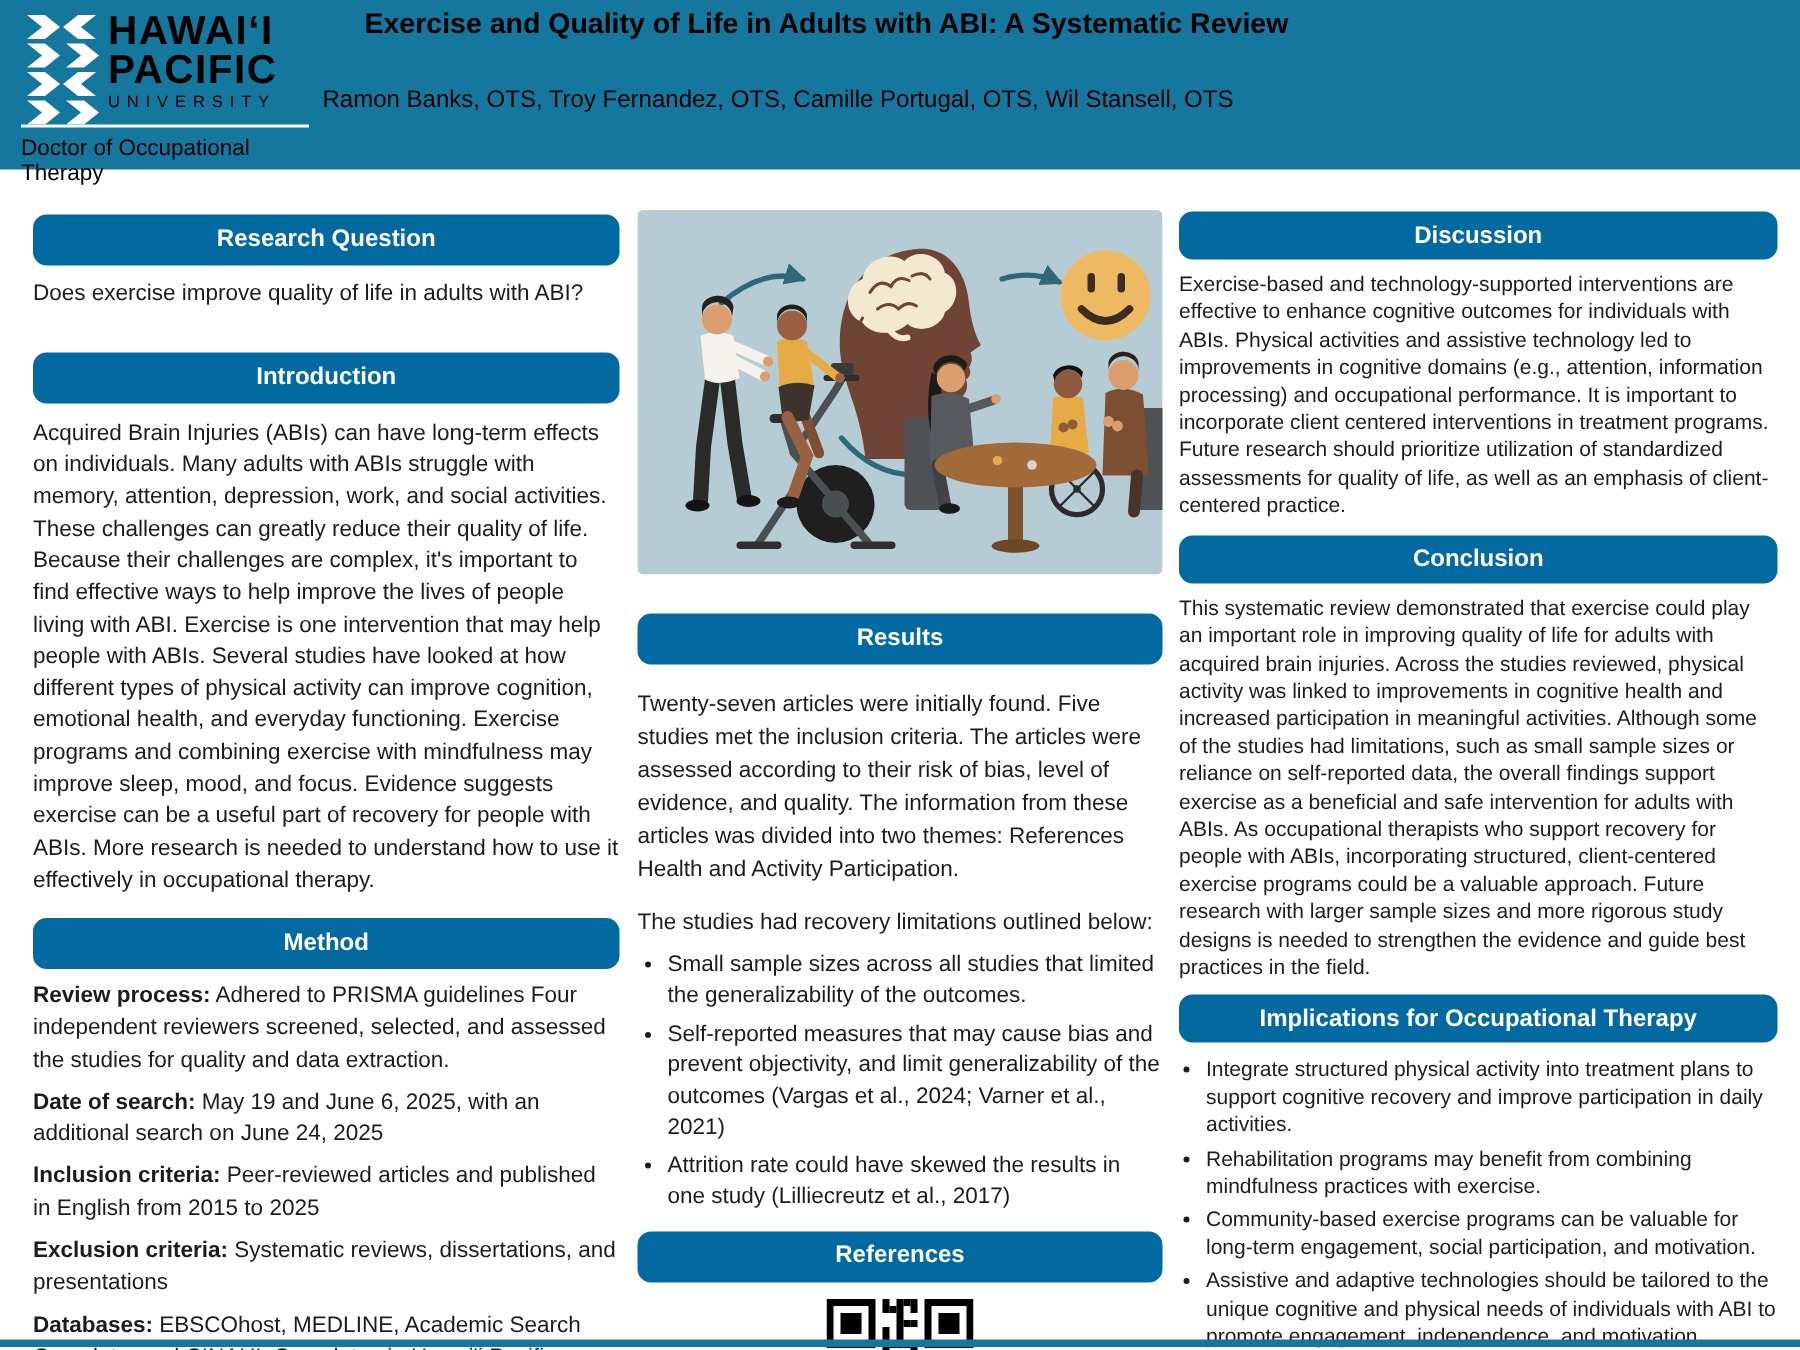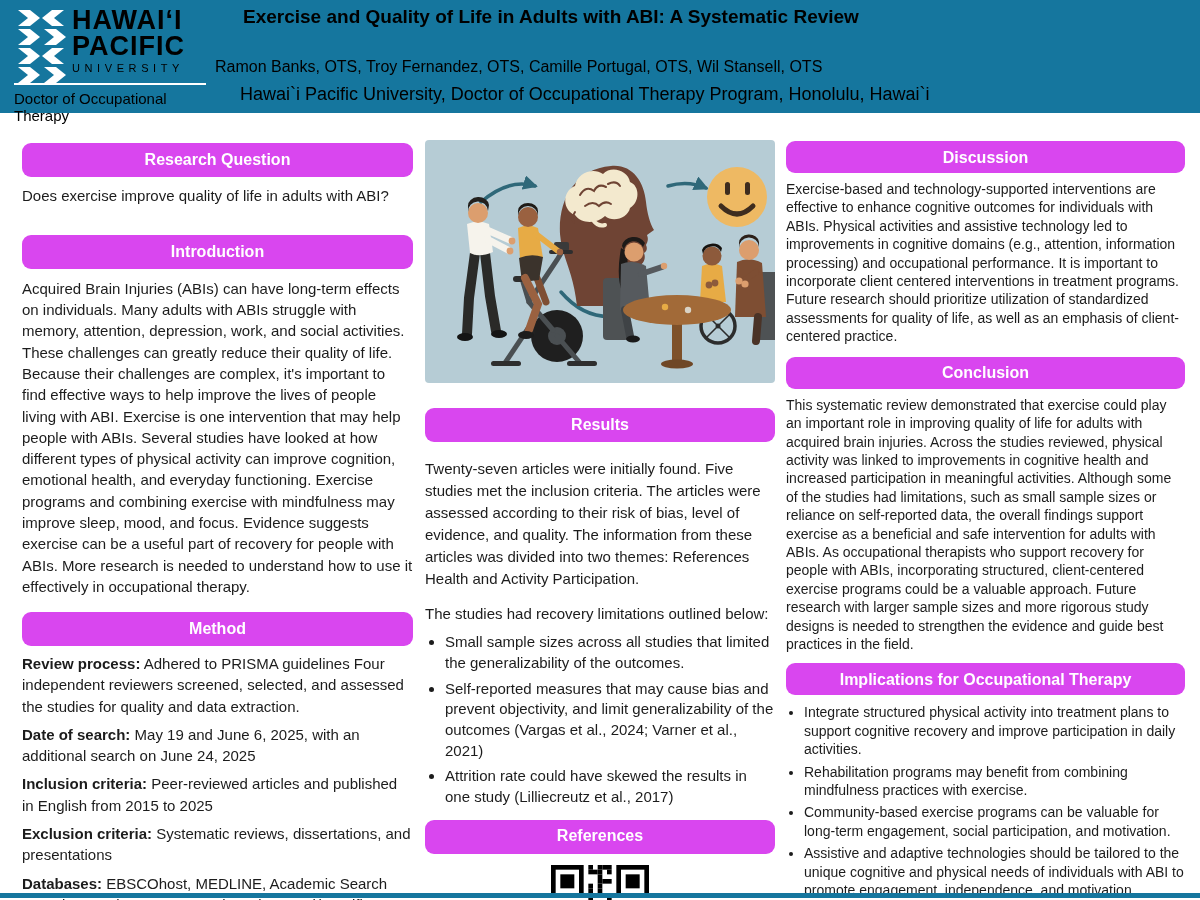--- a/index.html
+++ b/index.html
@@ -22,21 +22,21 @@
   .poster-authors { position:absolute; left:215px; top:58px; font-size:16px; }
   .poster-affil { position:absolute; left:240px; top:84px; font-size:18px; }
   .bottom-strip { position:absolute; left:0; bottom:2px; width:1200px; height:5px; background:#15769e; }
 
   
   .col { position:absolute; }
   .col-left  { left:22px;  top:143px; width:391px; font-size:15px; line-height:1.42; }
   .col-mid   { left:425px; top:140px; width:350px; font-size:15px; line-height:1.42; }
   .col-right { left:786px; top:141px; width:399px; font-size:14px; line-height:1.315; }
 
-  .section-bar { background:#d946ef; color:#fff; text-align:center; font-weight:bold;
+  .section-bar { background:#0369a1; color:#fff; text-align:center; font-weight:bold;
     font-size:16px; padding:5.5px 4px; border-radius:9px; }
   .col-left .bar-intro { margin-top:29px; }
   .col-left .bar-method { margin-top:15px; }
   .rq-text { margin-top:8px; }
   .intro-text { margin-top:9px; }
   .method-list { margin-top:6px; }
   .method-item { margin-top:7px; }
   .method-item b { font-weight:bold; }
 
   .illustration { width:350px; height:243px; border-radius:4px; overflow:hidden; }
@@ -78,21 +78,20 @@
       <div class="logo-text">
         <div class="logo-line1">HAWAIʻI</div>
         <div class="logo-line2">PACIFIC</div>
         <div class="logo-line3">UNIVERSITY</div>
       </div>
       <div class="logo-rule"></div>
       <div class="logo-dept">Doctor of Occupational Therapy</div>
     </div>
     <div class="poster-title">Exercise and Quality of Life in Adults with ABI: A Systematic Review</div>
     <div class="poster-authors">Ramon Banks, OTS, Troy Fernandez, OTS, Camille Portugal, OTS, Wil Stansell, OTS</div>
-    <div class="poster-affil">Hawai`i Pacific University, Doctor of Occupational Therapy Program, Honolulu, Hawai`i</div>
   </div>
 
   <div class="col col-left">
     <div class="section-bar">Research Question</div>
     <div class="rq-text">Does exercise improve quality of life in adults with ABI?</div>
 
     <div class="section-bar bar-intro">Introduction</div>
     <div class="intro-text">Acquired Brain Injuries (ABIs) can have long-term effects on individuals. Many adults with ABIs struggle with memory, attention, depression, work, and social activities. These challenges can greatly reduce their quality of life. Because their challenges are complex, it's important to find effective ways to help improve the lives of people living with ABI. Exercise is one intervention that may help people with ABIs. Several studies have looked at how different types of physical activity can improve cognition, emotional health, and everyday functioning. Exercise programs and combining exercise with mindfulness may improve sleep, mood, and focus. Evidence suggests exercise can be a useful part of recovery for people with ABIs. More research is needed to understand how to use it effectively in occupational therapy.</div>
 
     <div class="section-bar bar-method">Method</div>

